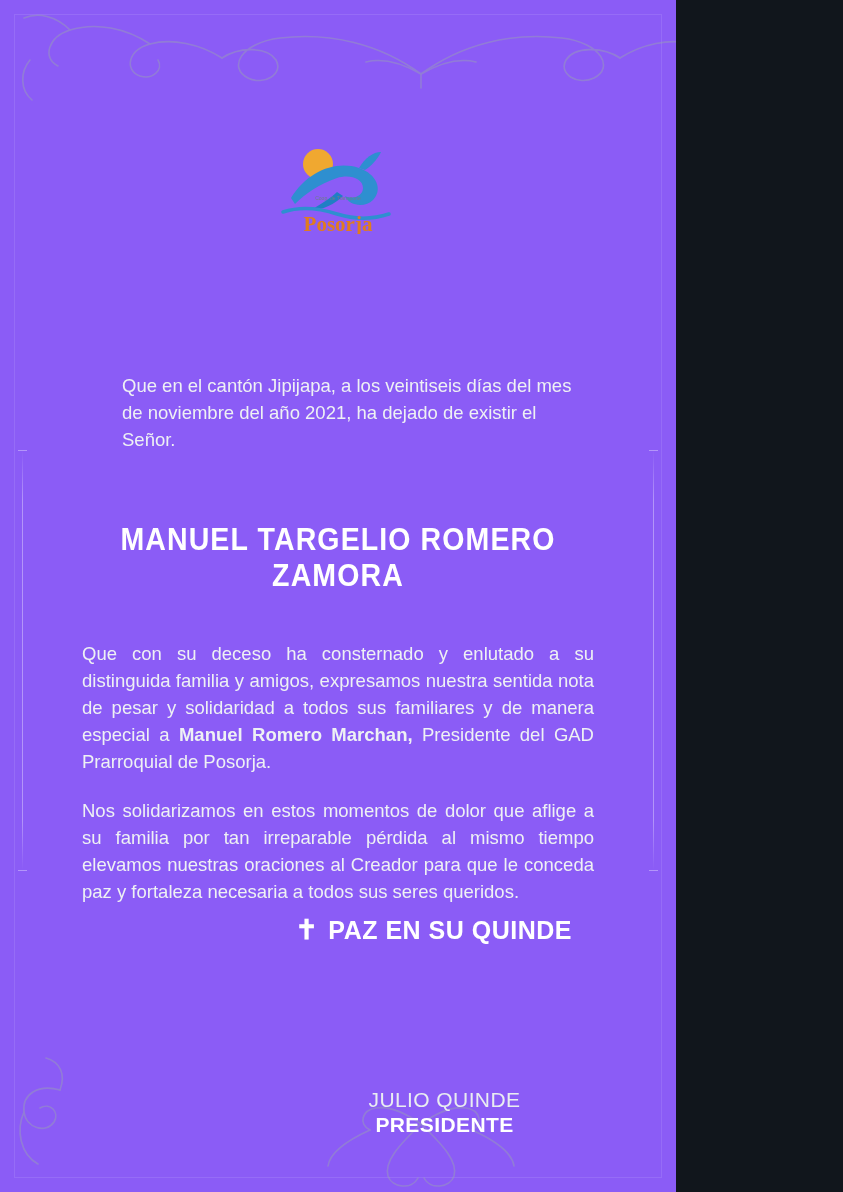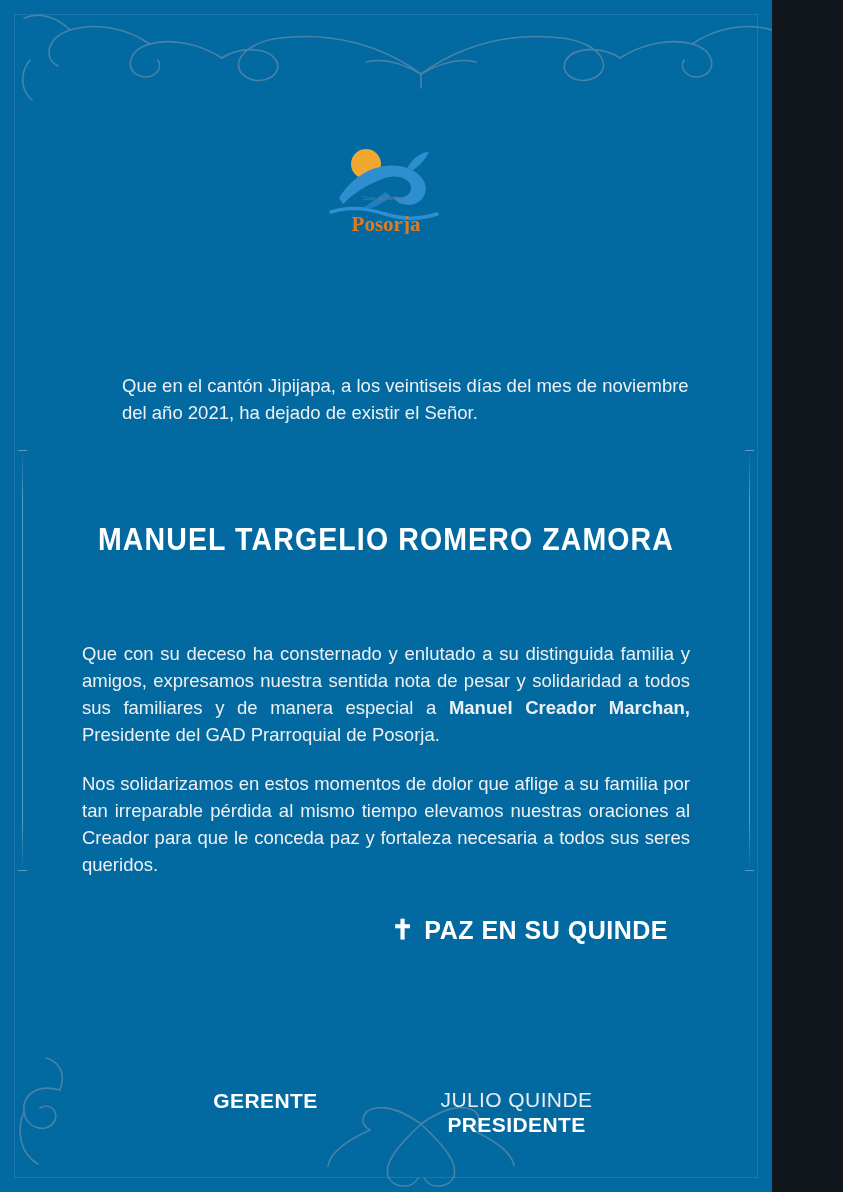--- a/index.html
+++ b/index.html
@@ -2,23 +2,23 @@
 <html><head>
 <meta charset="utf-8">
 <style>
   html, body {
     margin: 0;
     padding: 0;
     background: #11161c;
   }
   .page {
     position: relative;
-    width: 772px;
+    width: 676px;
     height: 1192px;
-    background: #0369a1;
+    background: #8b5cf6;
     overflow: hidden;
     font-family: "Liberation Sans", sans-serif;
     color: #ffffff;
   }
   
   .frame {
     position: absolute;
     left: 14px;
     top: 14px;
     right: 14px;
@@ -230,32 +230,31 @@
       </svg>
     </div>
   </div>
 
 
   <div class="intro">Que en el cantón Jipijapa, a los veintiseis días del mes de noviembre del año 2021, ha dejado de existir el Señor.</div>
 
   <div class="deceased">MANUEL TARGELIO ROMERO ZAMORA</div>
 
   <div class="body-block">
-    <p><span>Que con su deceso ha consternado y enlutado a su distinguida familia y amigos, expresamos nuestra sentida nota de pesar y solidaridad a todos sus familiares y de manera especial a </span><b>Manuel Creador Marchan,</b><span> Presidente del GAD Prarroquial de Posorja.</span></p>
+    <p><span>Que con su deceso ha consternado y enlutado a su distinguida familia y amigos, expresamos nuestra sentida nota de pesar y solidaridad a todos sus familiares y de manera especial a </span><b>Manuel Romero Marchan,</b><span> Presidente del GAD Prarroquial de Posorja.</span></p>
     <p>Nos solidarizamos en estos momentos de dolor que aflige a su familia por tan irreparable pérdida al mismo tiempo elevamos nuestras oraciones al Creador para que le conceda paz y fortaleza necesaria a todos sus seres queridos.</p>
   </div>
 
   <div class="peace">
     <span class="cross">✝</span>
     <span>PAZ EN SU QUINDE</span>
   </div>
 
   <div class="signatures">
     <div class="sig sig-left">
-      <div class="role">GERENTE</div>
     </div>
     <div class="sig sig-right">
       <div class="name">JULIO QUINDE</div>
       <div class="role">PRESIDENTE</div>
     </div>
   </div>
 
 </div>
 
 </body></html>

